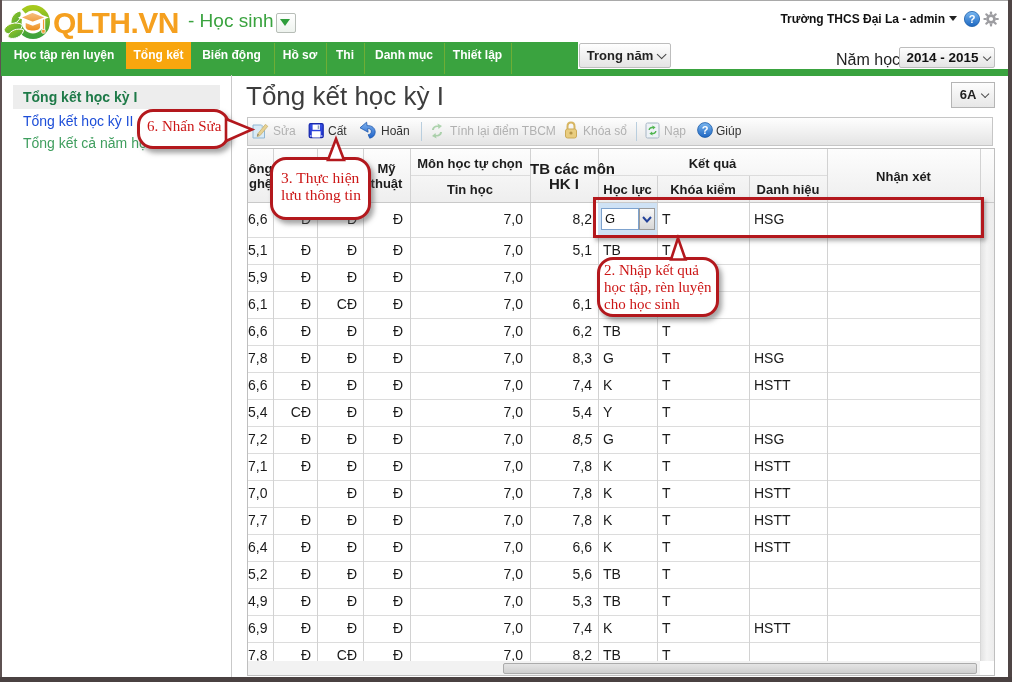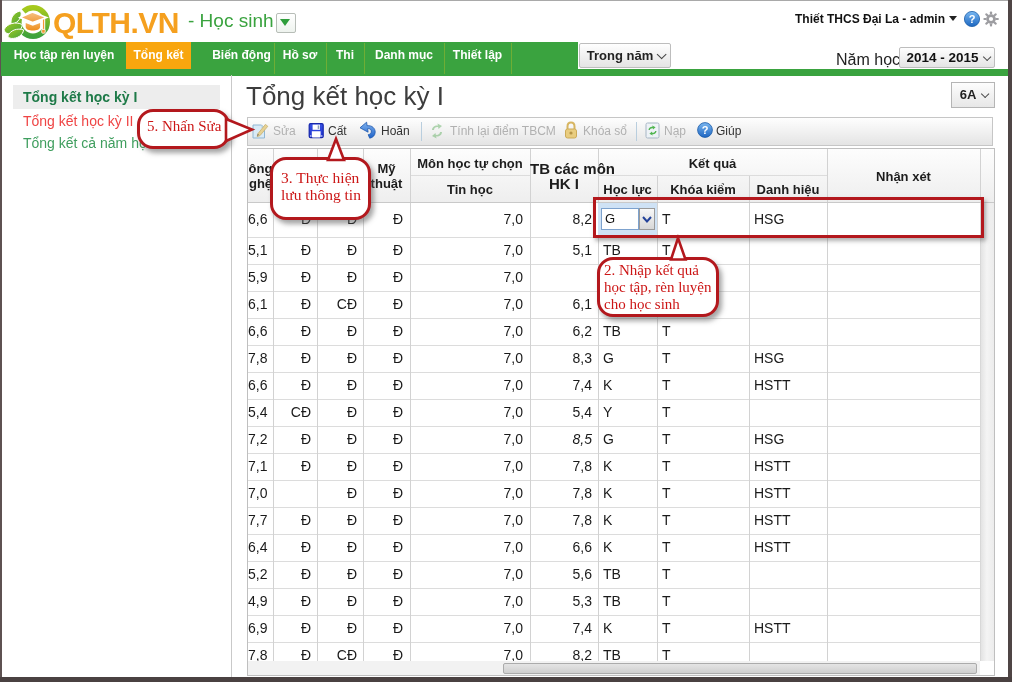--- a/index.html
+++ b/index.html
@@ -48,21 +48,21 @@
 <path d="M7.8 36.2 C10 30.2 17.5 27.7 23.6 29.9 C23 35 17.3 38.9 11.2 38.4 C9.6 38.2 8.3 37.4 7.8 36.2 Z" fill="url(#lf)" stroke="#fff" stroke-width="1"></path>
 <rect x="42.4" y="17.5" width="2.3" height="13" fill="#f49733" stroke="#fff" stroke-width="1"></rect>
 <rect x="41.7" y="29.4" width="3.5" height="3.8" rx="1" fill="#f49733" stroke="#fff" stroke-width="0.8"></rect>
 <path d="M25.7 23 L32.8 25.8 L40.1 23 L40.1 27 C40.1 31.8 25.7 31.8 25.7 27 Z" fill="url(#capb)"></path>
 <path d="M20 17.6 L32.4 12 L46.6 17.4 L32.6 22.6 Z" fill="url(#cap)" stroke="#fff" stroke-width="1.6"></path>
 </svg>
 <div class="abs b" style="left:53px;top:6px;font-size:30px;color:#f5a01f;letter-spacing:-0.5px;">QLTH.VN</div>
 <div class="abs" style="left:188px;top:10px;font-size:19px;color:#3aa33f;">- Học sinh</div>
 <div class="abs" style="left:276px;top:13px;width:18px;height:18px;background:linear-gradient(#ffffff,#eef3ee);border:1px solid #b7bdb7;border-radius:2px;"></div>
 <div class="abs" style="left:280px;top:19px;width:0;height:0;border-left:5.5px solid transparent;border-right:5.5px solid transparent;border-top:7px solid #2f9e3c;"></div>
-<div class="abs b" style="left:645px;top:12px;width:300px;font-size:12px;color:#111;text-align:right;">Thiết THCS Đại La - admin</div>
+<div class="abs b" style="left:645px;top:12px;width:300px;font-size:12px;color:#111;text-align:right;">Trường THCS Đại La - admin</div>
 <div class="abs" style="left:949px;top:16px;width:0;height:0;border-left:4px solid transparent;border-right:4px solid transparent;border-top:5px solid #222;"></div>
 <svg class="abs" style="left:964px;top:11px;" width="16" height="16" viewBox="0 0 16 16">
 <defs>
       <linearGradient id="hb" x1="0" y1="0" x2="0" y2="1">
 <stop offset="0" stop-color="#79b8f2"></stop>
         <stop offset="1" stop-color="#1c66c0"></stop>
       </linearGradient>
     </defs>
 <circle cx="8" cy="8" r="7.6" fill="url(#hb)" stroke="#1a5da8" stroke-width="0.8"></circle>
 <text x="8" y="12" font-size="11" font-weight="bold" fill="#fff" text-anchor="middle" font-family="Liberation Sans">?</text>
@@ -81,38 +81,38 @@
 <rect x="6.9" y="0.4" width="2.2" height="3.2" rx="0.8" transform="rotate(135 8 8)"></rect>
 <rect x="6.9" y="0.4" width="2.2" height="3.2" rx="0.8" transform="rotate(225 8 8)"></rect>
 <rect x="6.9" y="0.4" width="2.2" height="3.2" rx="0.8" transform="rotate(315 8 8)"></rect>
 <circle cx="8" cy="8" r="2.1" fill="#fff"></circle>
     </g>
 </svg>
 <div class="abs" style="left:1px;top:42px;width:577px;height:33px;background:#3aa33f;"></div>
 <div class="abs" style="left:1px;top:69px;width:1007px;height:7px;background:#3aa33f;"></div>
 <div class="tab" style="left:2px;width:124px;">Học tập rèn luyện</div>
 <div class="tab" style="left:126px;width:65px;background:#f8a60e;">Tổng kết</div>
-<div class="tab" style="left:200px;width:83px;">Biến động</div>
+<div class="tab" style="left:190px;width:83px;">Biến động</div>
 <div class="tab" style="left:274px;width:52px;">Hồ sơ</div>
 <div class="abs" style="left:274px;top:43px;width:1px;height:31px;background:#6fae35;"></div>
 <div class="tab" style="left:326px;width:38px;">Thi</div>
 <div class="abs" style="left:326px;top:43px;width:1px;height:31px;background:#6fae35;"></div>
 <div class="tab" style="left:364px;width:80px;">Danh mục</div>
 <div class="abs" style="left:364px;top:43px;width:1px;height:31px;background:#6fae35;"></div>
 <div class="tab" style="left:444px;width:67px;">Thiết lập</div>
 <div class="abs" style="left:444px;top:43px;width:1px;height:31px;background:#6fae35;"></div>
 <div class="tab" style="left:511px;width:66px;margin-top:44px;">Báo cáo</div>
 <div class="abs" style="left:511px;top:43px;width:1px;height:31px;background:#6fae35;"></div>
 <div class="abs" style="left:579px;top:43px;width:90px;height:23px;border:1px solid #bdbdbd;border-radius:2px;background:linear-gradient(#fefefe,#e4e4e4);text-align:center;line-height:23px;font-size:13px;font-weight:bold;color:#222;">Trong năm<span class="chev"></span></div>
 <div class="abs" style="left:836px;top:51px;font-size:16px;color:#222;">Năm học:</div>
 <div class="abs" style="left:899px;top:47px;width:94px;height:19px;border:1px solid #bdbdbd;border-radius:2px;background:linear-gradient(#fefefe,#e4e4e4);text-align:center;line-height:19px;font-size:13.5px;font-weight:bold;color:#111;">2014 - 2015<span class="chev" style="width:5px;height:5px;"></span></div>
 <div class="abs" style="left:231px;top:75px;width:1px;height:602px;background:#c9c9c9;"></div>
 <div class="abs" style="left:13px;top:85px;width:207px;height:24px;background:#ededed;"></div>
 <div class="abs b" style="left:23px;top:85px;height:24px;line-height:24px;font-size:14px;color:#1e7a48;">Tổng kết học kỳ I</div>
-<div class="abs" style="left:23px;top:110px;height:23px;line-height:23px;font-size:14px;color:#ef4444;">Tổng kết học kỳ II</div>
+<div class="abs" style="left:23px;top:110px;height:23px;line-height:23px;font-size:14px;color:#1d4ed8;">Tổng kết học kỳ II</div>
 <div class="abs" style="left:23px;top:132px;height:23px;line-height:23px;font-size:14px;color:#3f9e5e;">Tổng kết cả năm học</div>
 <div class="abs" style="left:246px;top:81px;font-size:26px;color:#3d3d3d;">Tổng kết học kỳ I</div>
 <div class="abs" style="left:951px;top:82px;width:42px;height:24px;border:1px solid #b5b5b5;background:linear-gradient(#fdfdfd,#e7e7e7);text-align:center;line-height:24px;font-size:13px;font-weight:bold;color:#222;">6A<span class="chev" style="width:5px;height:5px;margin-left:4px;"></span></div>
 <div class="abs" style="left:247px;top:117px;width:746px;height:29px;border:1px solid #c6c6c6;background:linear-gradient(#fefefe,#e4e4e4);box-sizing:border-box;"></div>
 <svg class="abs" style="left:252px;top:122px;" width="18" height="18" viewBox="0 0 18 18">
 <path d="M1 3 h8.5 l3 3 v10 h-11.5 z" fill="#d9eaf6" stroke="#90b7d3" stroke-width="1"></path>
 <path d="M9.5 3 l3 3 h-3 z" fill="#b5d1e5"></path>
 <polygon points="13.4,2.4 15.8,4.3 8,13.6 5.2,14.6 5.8,11.8" fill="#e7d294" stroke="#c6b06e" stroke-width="0.8"></polygon>
 <polygon points="5.2,14.6 5.8,11.8 6.9,12.8" fill="#6b6b6b"></polygon>
 </svg>
@@ -375,16 +375,16 @@
 <div class="abs" style="left:980px;top:203px;width:14px;height:458px;background:linear-gradient(90deg,#e3e3e3,#f4f4f4 45%,#ececec);border-left:1px solid #d8d8d8;box-sizing:border-box;"></div>
 <div class="abs" style="left:248px;top:661px;width:732px;height:14px;background:#f2f2f2;"></div>
 <div class="abs" style="left:503px;top:663px;width:474px;height:11px;background:linear-gradient(#e4e4e4,#cfcfcf);border:1px solid #ababab;border-radius:2px;box-sizing:border-box;"></div>
 <div class="abs" style="left:593px;top:197px;width:391px;height:41px;border:3px solid #b3181d;box-sizing:border-box;z-index:15;box-shadow:2px 3px 4px rgba(100,100,100,0.5);"></div>
 <svg class="abs" style="left:0;top:0;z-index:21;" width="1012" height="682" viewBox="0 0 1012 682" pointer-events="none">
 <polygon points="226,119 252,129.5 226,141" fill="#fff" stroke="#b3181d" stroke-width="2.6"></polygon>
 <polygon points="328,160 336,139 344,160" fill="#fff" stroke="#b3181d" stroke-width="2.6"></polygon>
 <polygon points="671,259.5 678,238 685.5,259.5" fill="#fff" stroke="#b3181d" stroke-width="2.6"></polygon>
 </svg>
 <div class="bubble" style="left:137px;top:109px;width:87px;height:34px;"></div>
-<div class="abs btxt" style="left:147px;top:118px;z-index:22;font-size:15px;">5. Nhấn Sửa</div>
+<div class="abs btxt" style="left:147px;top:118px;z-index:22;font-size:15px;">6. Nhấn Sửa</div>
 <div class="bubble" style="left:270px;top:157px;width:95px;height:57px;"></div>
 <div class="abs btxt" style="left:281px;top:169px;z-index:22;">3. Thực hiện<br>lưu thông tin</div>
 <div class="bubble" style="left:597px;top:257px;width:116px;height:54px;"></div>
 <div class="abs btxt" style="left:604px;top:262px;z-index:22;font-size:15px;">2. Nhập kết quả<br>học tập, rèn luyện<br>cho học sinh</div>
 </body></html>

